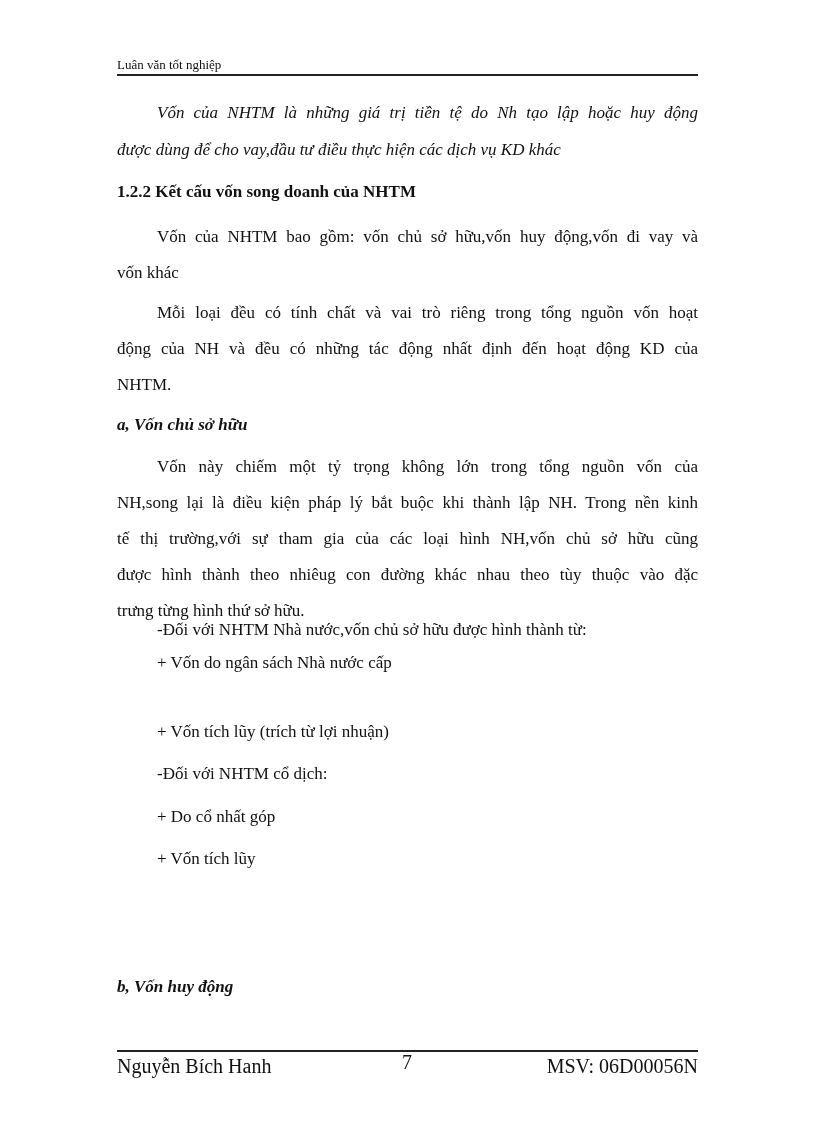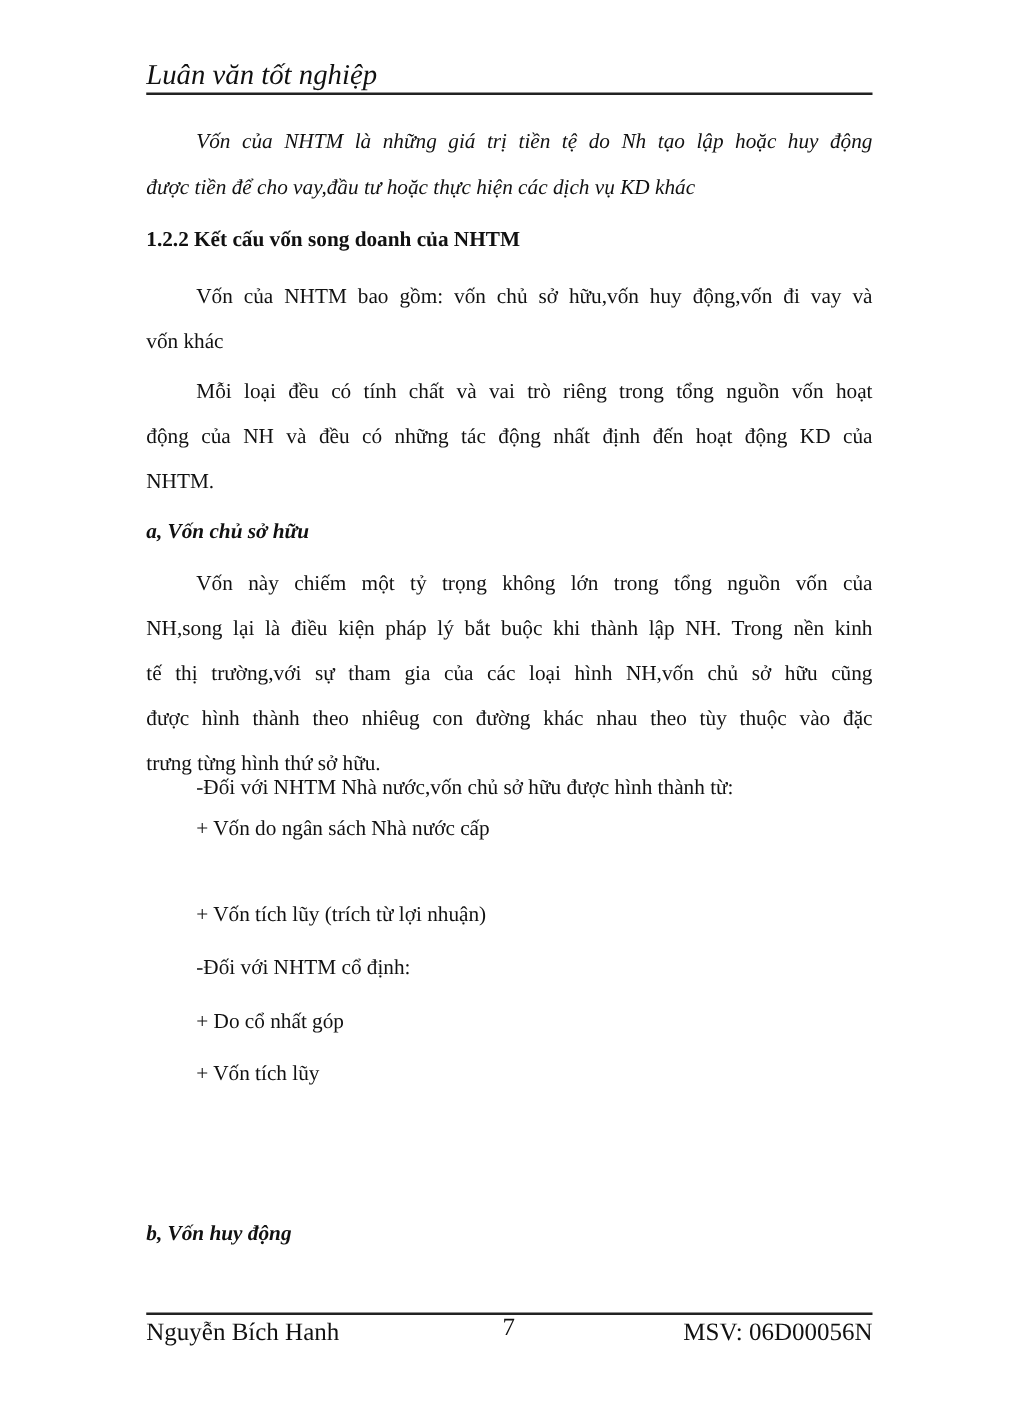--- a/index.html
+++ b/index.html
@@ -1,20 +1,20 @@
 <!DOCTYPE html>
 <html><head>
   <meta charset="utf-8">
   <style>
     html, body { margin: 0; padding: 0; background: #ffffff; }
     body { width: 816px; height: 1123px; position: relative; overflow: hidden;
            font-family: "Liberation Serif", "DejaVu Serif", serif; color: #111; }
     .page { position: absolute; left: 117px; width: 581px; top: 0; }
     .header { position: absolute; top: 50px; left: 0; width: 581px; height: 24px;
-              border-bottom: 2px solid #222; font-style: italic; font-size: 23px; }
+              border-bottom: 2px solid #222; font-size: 13px; }
     .header .left { position: absolute; left: 0; bottom: 1px; }
     .header .right { position: absolute; right: 0; bottom: 1px; }
     .line { position: absolute; left: 0; width: 581px; font-size: 17px; line-height: 22px; white-space: nowrap; }
     .justify { text-align: justify; text-align-last: justify; }
     .italic { font-style: italic; }
     .bold { font-weight: bold; }
     .indent { padding-left: 40px; box-sizing: border-box; }
     .footer-rule { position: absolute; top: 1050px; left: 0; width: 581px; border-top: 2px solid #222; }
     .footer { position: absolute; top: 1055px; left: 0; width: 581px; height: 22px; font-size: 20px; }
     .footer .left { position: absolute; left: 0; }
@@ -23,21 +23,21 @@
   </style>
 </head>
 <body>
 
 <div class="page">
   <div class="header">
     <span class="left">Luân văn tốt nghiệp</span>
   </div>
 
   <div class="line italic justify indent" style="top:102px">Vốn của NHTM là những giá trị tiền tệ do Nh tạo lập hoặc huy động</div>
-  <div class="line italic" style="top:139px">được tiền để cho vay,đầu tư hoặc thực hiện các dịch vụ KD khác</div>
+  <div class="line italic" style="top:139px">được dùng để cho vay,đầu tư điều thực hiện các dịch vụ KD khác</div>
 
   <div class="line bold" style="top:181px">1.2.2  Kết cấu vốn song doanh của NHTM</div>
 
   <div class="line justify indent" style="top:226px">Vốn của NHTM bao gồm: vốn chủ sở hữu,vốn huy động,vốn đi vay và</div>
   <div class="line" style="top:262px">vốn khác</div>
 
   <div class="line justify indent" style="top:302px">Mỗi loại đều có tính chất và vai trò riêng trong tổng nguồn vốn hoạt</div>
   <div class="line justify" style="top:338px">động của NH và đều có những tác động nhất định đến hoạt động KD của</div>
   <div class="line" style="top:374px">NHTM.</div>
 
@@ -45,21 +45,21 @@
 
   <div class="line justify indent" style="top:456px">Vốn này chiếm một tỷ trọng không lớn trong tổng nguồn vốn của</div>
   <div class="line justify" style="top:492px">NH,song lại là điều kiện pháp lý bắt buộc khi thành lập NH. Trong nền kinh</div>
   <div class="line justify" style="top:528px">tế thị trường,với sự tham gia của các loại hình NH,vốn chủ sở hữu cũng</div>
   <div class="line justify" style="top:564px">được hình thành theo nhiêug  con đường khác nhau theo tùy thuộc vào đặc</div>
   <div class="line" style="top:600px">trưng từng hình thứ sở hữu.</div>
 
   <div class="line indent" style="top:619px">-Đối với NHTM Nhà nước,vốn chủ sở hữu được hình thành từ:</div>
   <div class="line indent" style="top:652px">+ Vốn do ngân sách Nhà nước cấp</div>
   <div class="line indent" style="top:721px">+ Vốn tích lũy (trích từ lợi nhuận)</div>
-  <div class="line indent" style="top:763px">-Đối với NHTM  cổ định:</div>
+  <div class="line indent" style="top:763px">-Đối với NHTM  cổ dịch:</div>
   <div class="line indent" style="top:806px">+ Do  cổ nhất góp</div>
   <div class="line indent" style="top:848px">+ Vốn tích lũy</div>
 
   <div class="line bold italic" style="top:976px">b, Vốn huy động</div>
 
   <div class="footer-rule"></div>
   <div class="footer">
     <span class="left">Nguyễn  Bích Hanh</span>
     <span class="center">7</span>
     <span class="right">MSV: 06D00056N</span>

